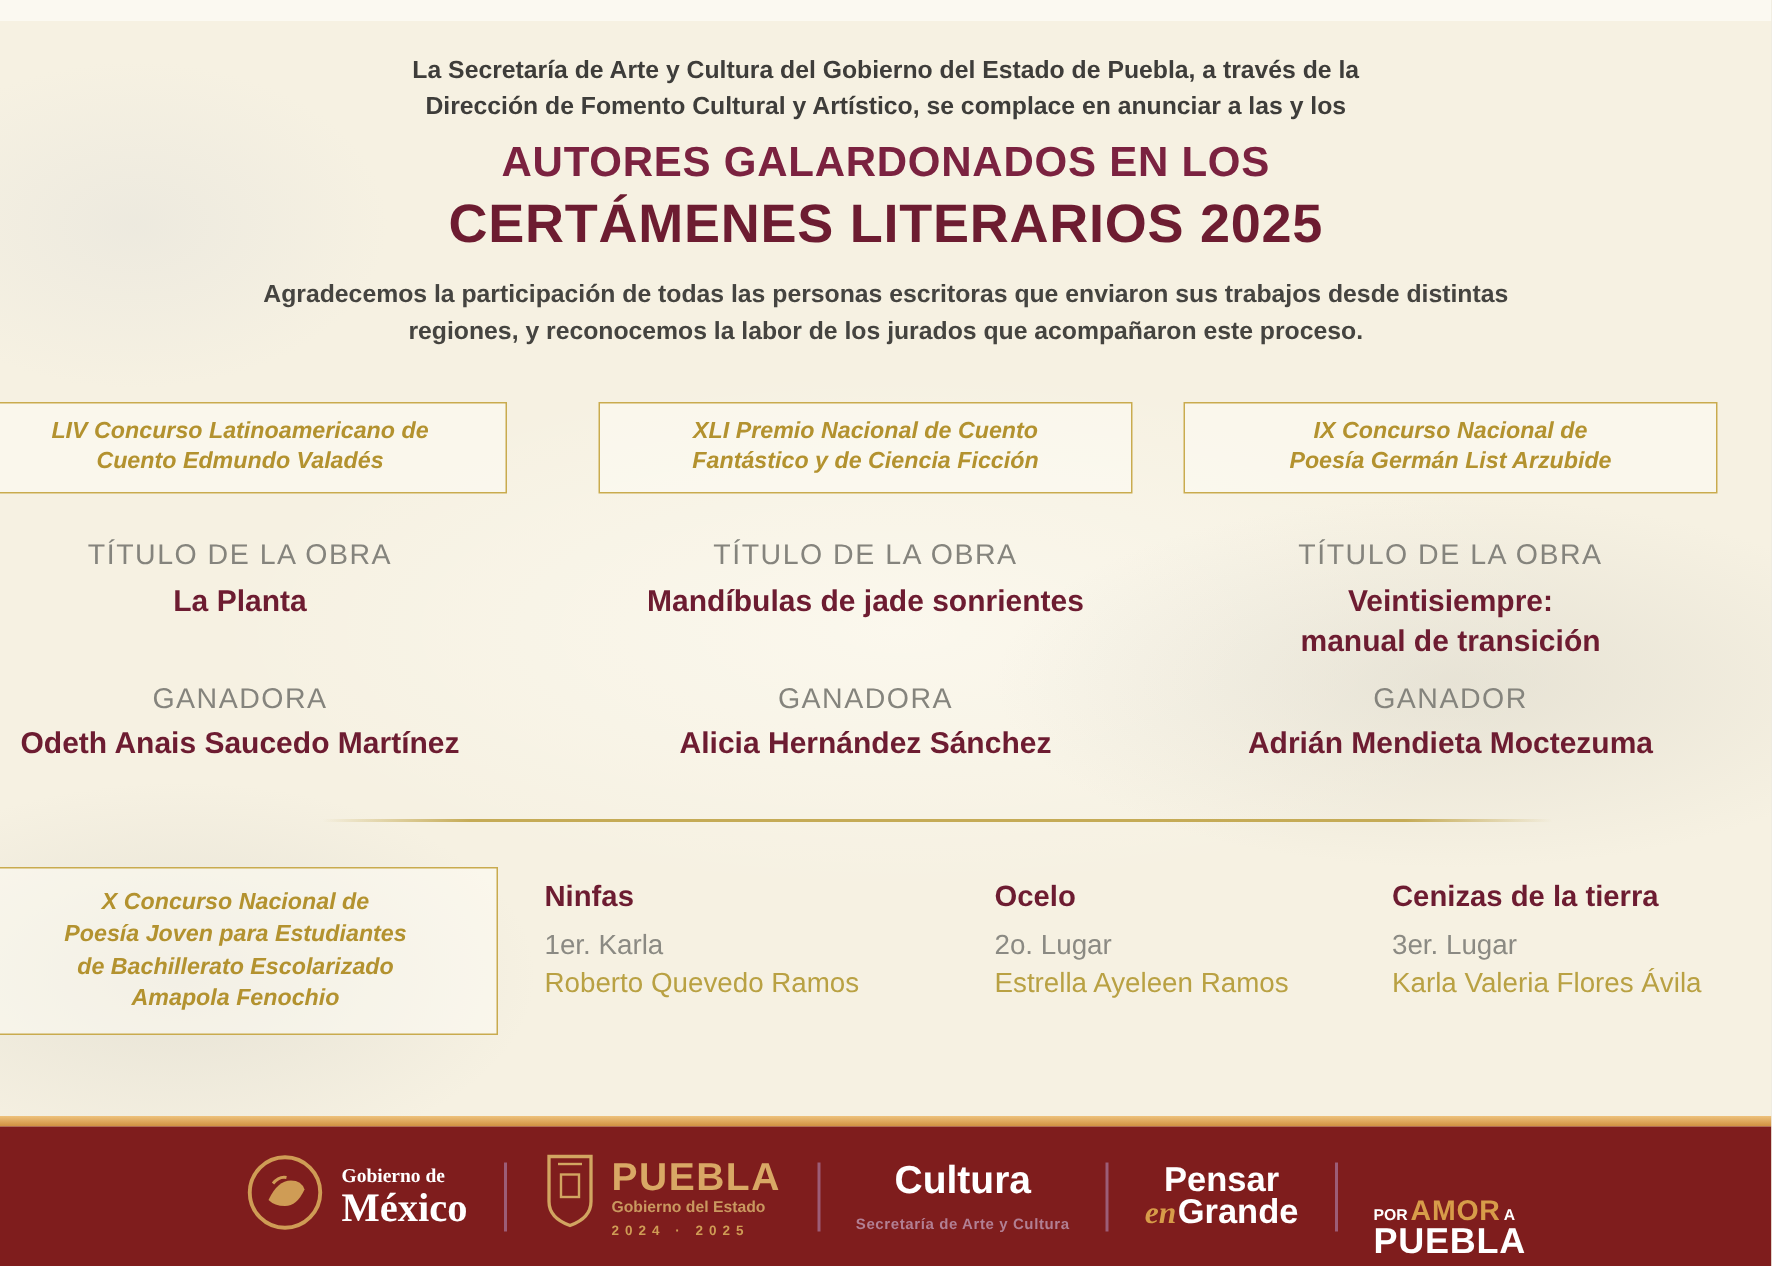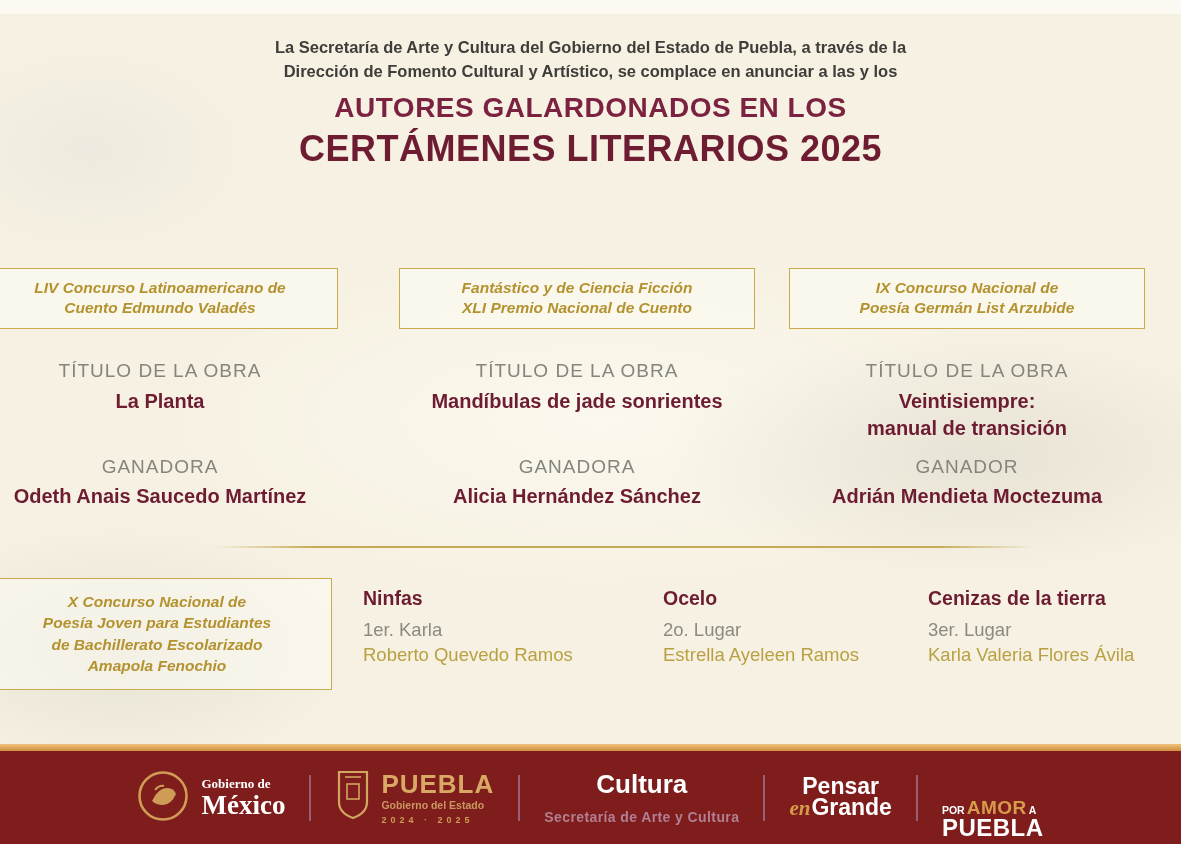--- a/index.html
+++ b/index.html
@@ -72,21 +72,21 @@
   .gobmx-text { color:#fff; font-family:"Liberation Serif","DejaVu Serif",serif; text-align:left; }
   .gobmx-l1 { font-size:13px; font-weight:700; }
   .gobmx-l2 { font-size:27px; font-weight:700; line-height:1; }
   .puebla { display:flex; align-items:center; gap:10px; }
   .puebla-text { text-align:left; }
   .puebla-name { color:#d9a865; font-size:26px; font-weight:800; line-height:1; letter-spacing:1px; }
   .puebla-sub  { color:#c9985f; font-size:10.5px; font-weight:700; margin-top:2px; }
   .puebla-yrs  { color:#cf9c55; font-size:9px; font-weight:700; letter-spacing:4px; margin-top:4px; }
   .cultura { text-align:center; }
   .cultura-name { color:#fff; font-size:26px; font-weight:800; line-height:1; }
-  .cultura-sub  { color:#b27f93; font-size:14px; font-weight:700; margin-top:12px; letter-spacing:.4px; }
+  .cultura-sub  { color:#b27f93; font-size:10px; font-weight:700; margin-top:12px; letter-spacing:.4px; }
   .pensar { text-align:center; line-height:.95; }
   .pensar-l1 { color:#fff; font-size:23px; font-weight:800; }
   .pensar-l2 { display:flex; align-items:baseline; justify-content:center; }
   .pensar-en { color:#d79c49; font-family:"Liberation Serif","DejaVu Serif",serif;
                font-style:italic; font-weight:700; font-size:21px; margin-right:1px; }
   .pensar-grande { color:#fff; font-size:23px; font-weight:800; }
   .amor { text-align:left; line-height:.95;margin-top:44px; }
   .amor-l1 { display:flex; align-items:baseline; gap:2px; }
   .amor-por, .amor-a { color:#fff; font-size:10.5px; font-weight:800; }
   .amor-amor { color:#d79c49; font-size:19px; font-weight:800; letter-spacing:.5px; }
@@ -101,37 +101,41 @@
   <div class="wm wm2"></div>
   <div class="wm wm3"></div>
   <div class="topstrip"></div>
 
   <div class="intro">
     <div>La Secretaría de Arte y Cultura del Gobierno del Estado de Puebla, a través de la</div>
     <div>Dirección de Fomento Cultural y Artístico, se complace en anunciar a las y los</div>
   </div>
   <div class="title1">AUTORES GALARDONADOS EN LOS</div>
   <div class="title2">CERTÁMENES LITERARIOS 2025</div>
+  <div class="thanks">
+    <div>Agradecemos la participación de todas las personas escritoras que enviaron sus trabajos desde distintas</div>
+    <div>regiones, y reconocemos la labor de los jurados que acompañaron este proceso.</div>
+  </div>
 
   <div class="contest-col col-1">
     <div class="cbox">
       <div>LIV Concurso Latinoamericano de</div>
       <div>Cuento Edmundo Valadés</div>
     </div>
     <div class="wlabel">TÍTULO DE LA OBRA</div>
     <div class="wt1">La Planta</div>
     <div class="wt2"></div>
     <div class="glabel">GANADORA</div>
     <div class="wname">Odeth Anais Saucedo Martínez</div>
   </div>
 
   <div class="contest-col col-2">
     <div class="cbox">
+      <div>XLI Premio Nacional de Cuento</div>
       <div>Fantástico y de Ciencia Ficción</div>
-      <div>XLI Premio Nacional de Cuento</div>
     </div>
     <div class="wlabel">TÍTULO DE LA OBRA</div>
     <div class="wt1">Mandíbulas de jade sonrientes</div>
     <div class="wt2"></div>
     <div class="glabel">GANADORA</div>
     <div class="wname">Alicia Hernández Sánchez</div>
   </div>
 
   <div class="contest-col col-3">
     <div class="cbox">

